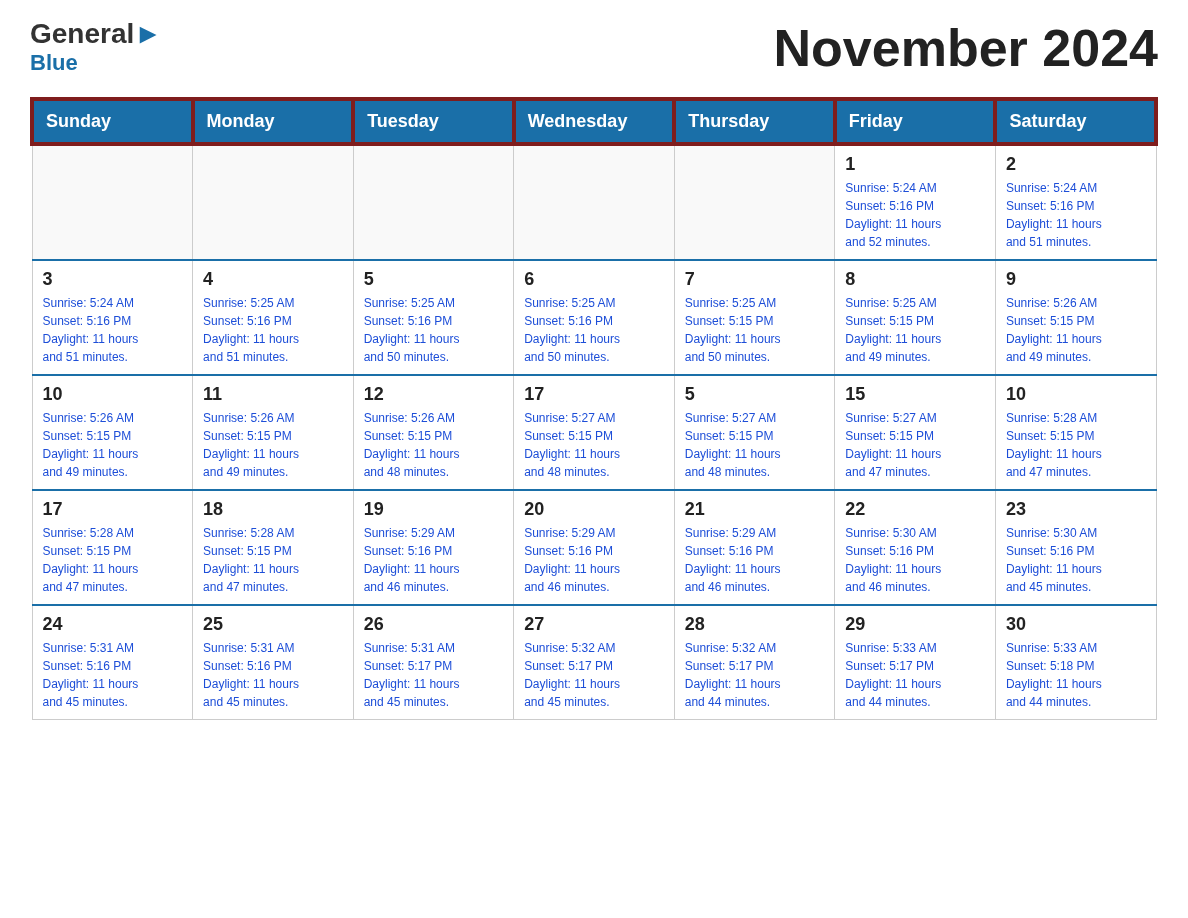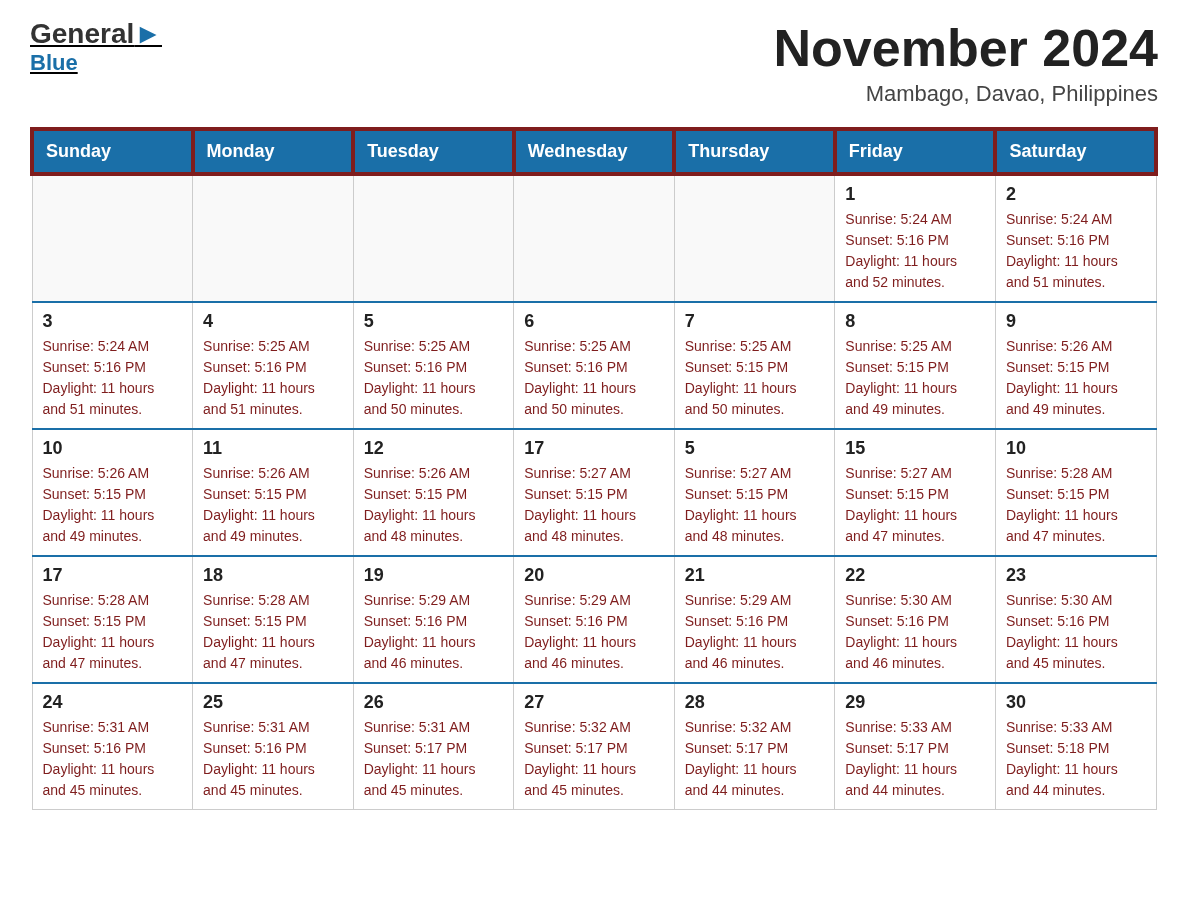--- a/index.html
+++ b/index.html
@@ -13,42 +13,41 @@
     .header {
       display: flex;
       justify-content: space-between;
       align-items: flex-start;
       margin-bottom: 20px;
     }
     .logo {
       display: flex;
       flex-direction: column;
       align-items: flex-start;
-      text-decoration: underline;
     }
     .logo-general {
       font-size: 28px;
       font-weight: bold;
       color: #333;
       line-height: 1;
     }
     .logo-general span {
       color: #1a6fa8;
     }
     .logo-blue {
       font-size: 22px;
       font-weight: bold;
       color: #1a6fa8;
       margin-top: 2px;
       display: flex;
       align-items: flex-end;
       gap: 2px;
     }
     .title-block {
-      text-align: right;
+      text-align: left;
     }
     .title-block h1 {
       font-size: 52px;
       font-weight: bold;
       color: #222;
       line-height: 1.1;
     }
     .title-block h2 {
       font-size: 22px;
       font-weight: normal;
@@ -82,22 +81,22 @@
       background: #f9f9f9;
     }
     .day-number {
       font-size: 18px;
       font-weight: bold;
       color: #222;
       margin-bottom: 4px;
       display: block;
     }
     .day-info {
-      font-size: 14px;
-      color: #7f1d1d;
+      font-size: 12px;
+      color: #1d4ed8;
       line-height: 1.5;
     }
     .calendar tbody tr td {
       border-top: 2px solid #1a6fa8;
     }
     .calendar tbody tr td + td {
       border-top: 2px solid #1a6fa8;
     }
   </style>
 </head>
@@ -107,21 +106,20 @@
   <div class="logo">
     <div class="logo-general">
       General<span>►</span>
     </div>
     <div class="logo-blue">
       <span>Blue</span>
     </div>
   </div>
   <div class="title-block">
     <h1>November 2024</h1>
-    <h2>Mambago, Davao, Philippines</h2>
   </div>
 </div>
 
 <table class="calendar">
   <thead>
     <tr>
     <th>Sunday</th>
         <th>Monday</th>
         <th>Tuesday</th>
         <th>Wednesday</th>

